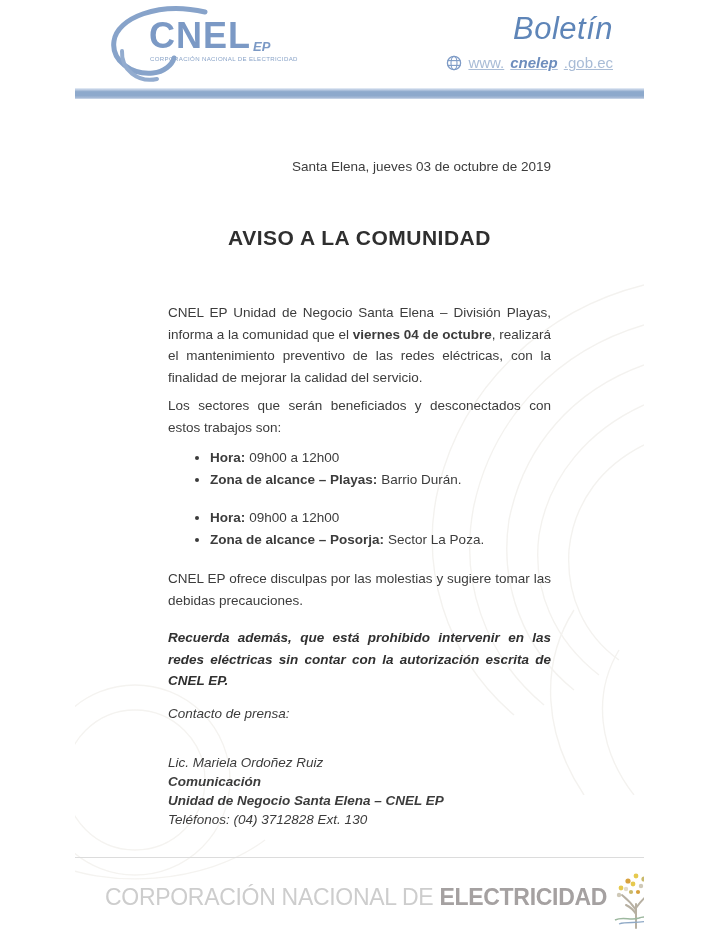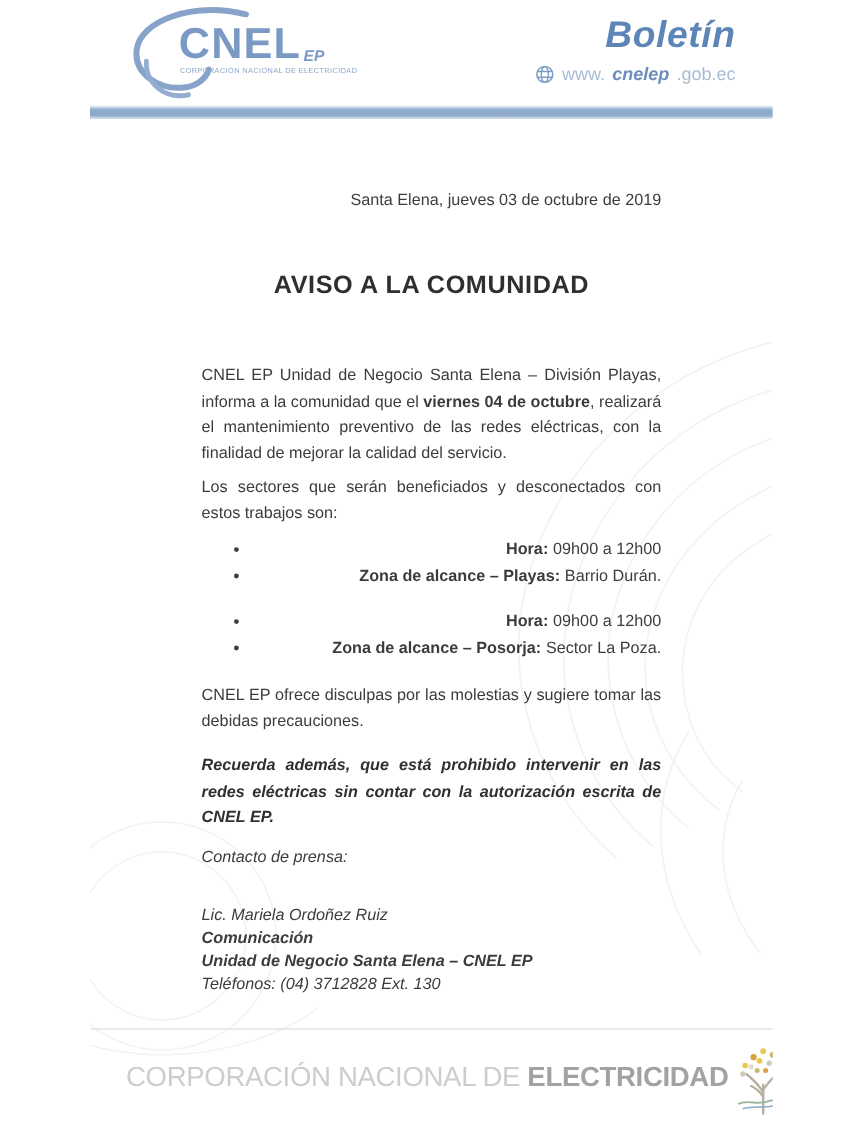--- a/index.html
+++ b/index.html
@@ -13,27 +13,27 @@
     color:#3c3c3c;
   }
   
   .header{
     position:relative;
     height:88px;
   }
   .logo-wrap{position:absolute;left:26px;top:4px;width:215px;height:84px;}
   .header-right{position:absolute;right:31px;top:12px;text-align:right;}
   .boletin{
-    font-size:31px;font-weight:bold;font-style:italic;
+    font-size:31px;font-weight:normal;font-style:italic;
     color:#5e85b8;letter-spacing:.5px;line-height:34px;
   }
   .website{
     margin-top:8px;
     font-size:15px;color:#a9bcd6;
-    display:flex;align-items:flex-start;justify-content:flex-end;gap:6px;
+    display:flex;align-items:flex-end;justify-content:flex-end;gap:6px;text-decoration:underline;
   }
   .website .site-name{color:#6d8dbd;font-weight:bold;font-style:italic;}
   .blue-bar{
     height:9px;
     background:linear-gradient(#ccd8ea 0%, #8da9cc 30%, #8da9cc 72%, #a9bcd7 100%);
     border-top:1px solid #dde6f2;
     border-bottom:1px solid #c2d0e4;
   }
   
   .watermark{position:absolute;pointer-events:none;opacity:.75;}
@@ -53,21 +53,21 @@
     color:#2f2f2f;
   }
   .para{margin:0;text-align:justify;}
   .intro{margin-top:54px;}
   .sectors{margin-top:7px;}
   .bullets{
     margin:9px 0 0 0;padding:0 0 0 42px;
     list-style:none;
   }
   .bullets.second{margin-top:17px;}
-  .bullets li{position:relative;text-align:right;}
+  .bullets li{position:relative;}
   .bullets li::before{
     content:"";
     position:absolute;left:-15px;top:9px;
     width:4px;height:4px;border-radius:50%;background:#3c3c3c;
   }
   .b-label{font-weight:bold;}
   .b-value{margin-left:4px;}
   .apology{margin-top:18px;}
   .warning{
     margin-top:16px;

